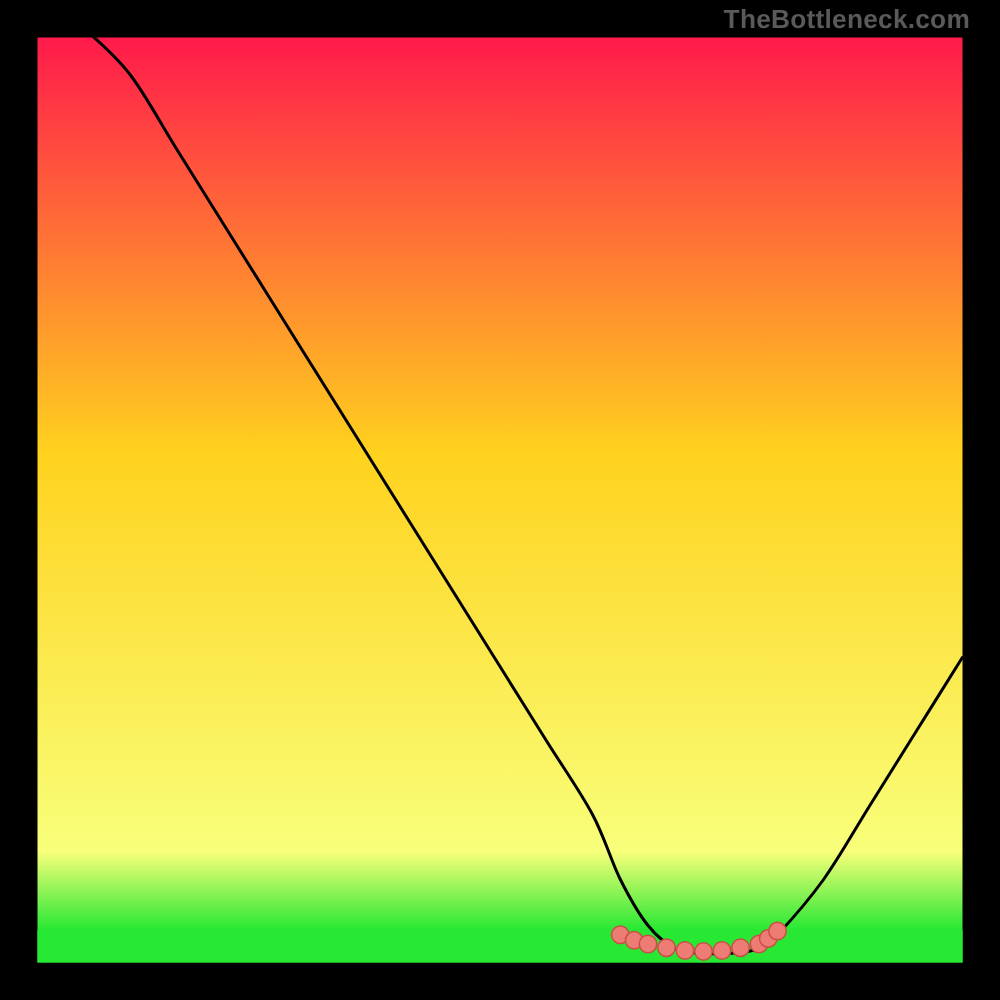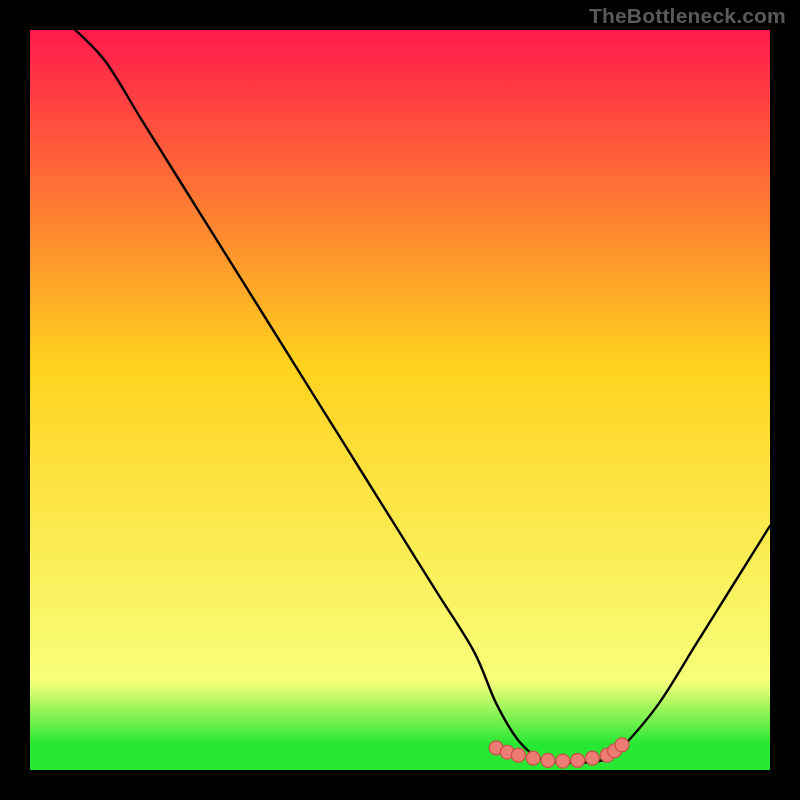--- a/index.html
+++ b/index.html
@@ -9,21 +9,21 @@
     font-family: Arial, Helvetica, sans-serif;
   }
   .chart-wrap {
     width: 800px;
     height: 800px;
     position: relative;
   }
   .attribution {
     position: absolute;
     top: 4px;
-    right: 14px;
+    right: 24px;
     font-size: 21px;
     font-weight: 700;
     color: #5a5a5a;
     letter-spacing: 0.2px;
   }
   svg { display: block; }
 </style>
 </head>
 <body>
 

